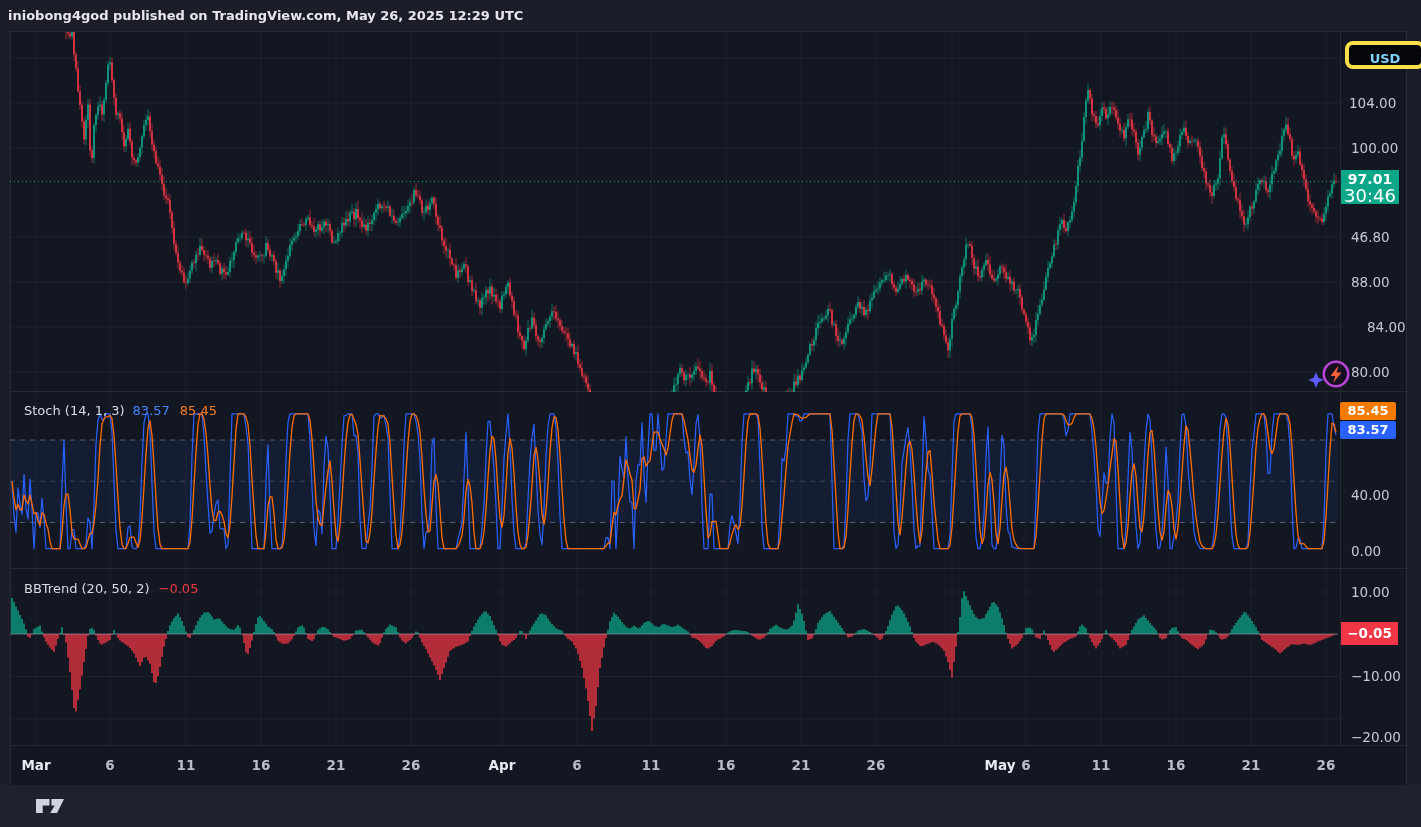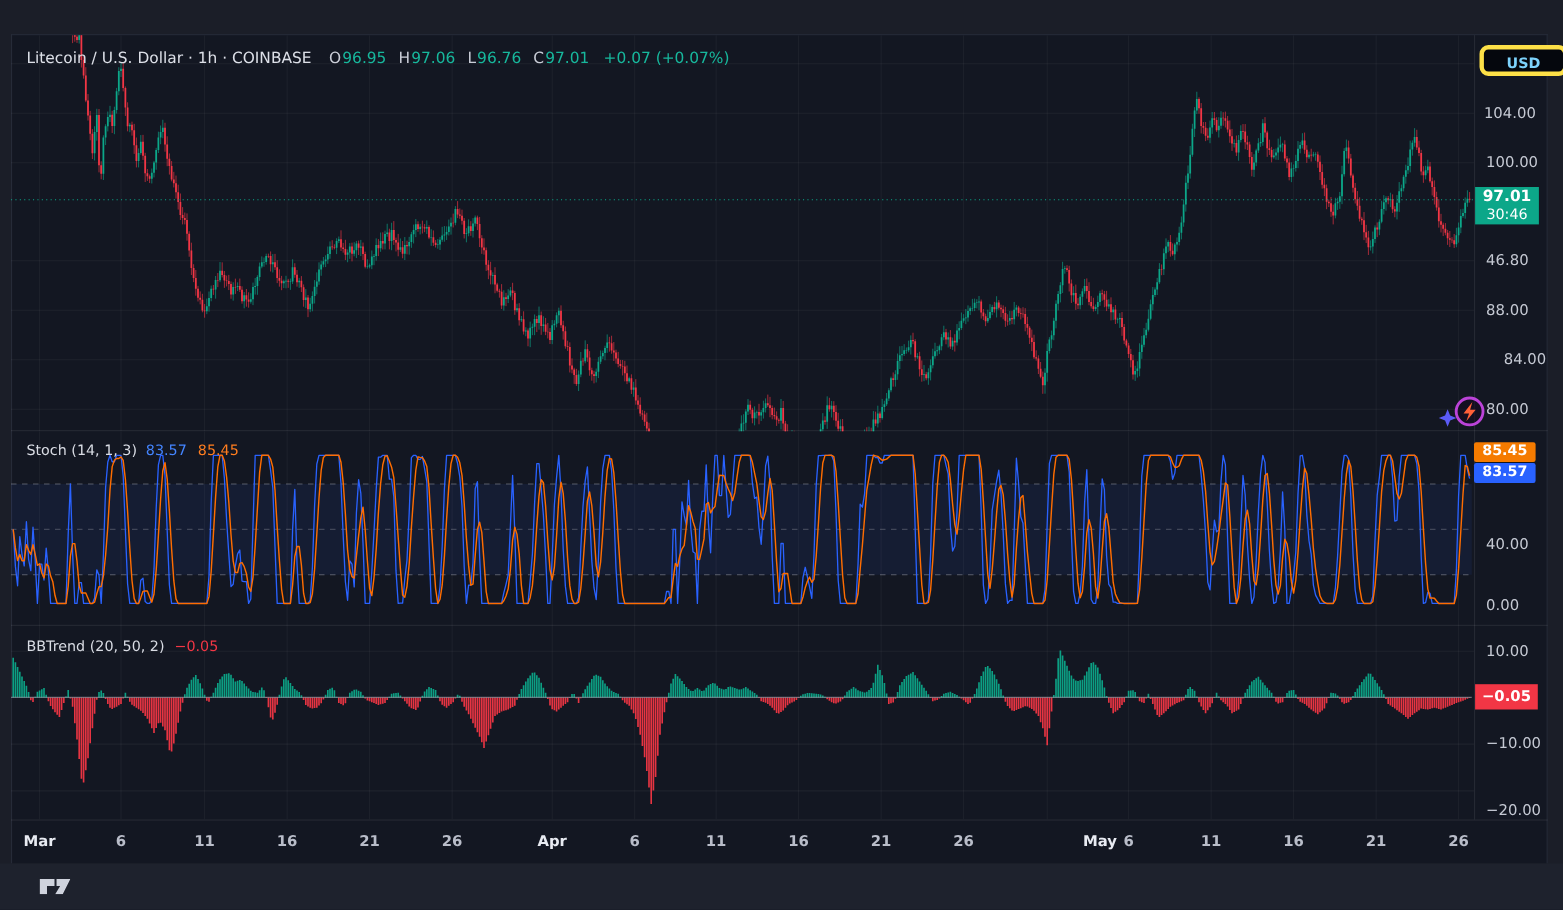--- a/index.html
+++ b/index.html
@@ -28,38 +28,41 @@
   .indheader .dv{color:#ff7d1f;margin-left:10px;}
   .indheader .bv{color:#f23645;margin-left:9px;}
   
   .ylab{position:absolute;left:1351px;transform:translateY(-50%);font-size:13.5px;color:#c5c9d3;z-index:20;}
   .tlab{position:absolute;top:757px;transform:translateX(-50%);font-size:13.5px;font-weight:600;color:#b9bdc9;z-index:20;}
   .tlab.bold{color:#e8ebf2;font-weight:700;}
   
   .badge{position:absolute;color:#fff;text-align:center;z-index:25;}
   #pricebadge{left:1341px;top:170px;width:58px;height:34px;background:#0ca789;}
   #pricebadge .l1{font-size:14px;font-weight:700;line-height:18px;}
-  #pricebadge .l2{font-size:13px;line-height:15px;}
+  #pricebadge .l2{font-size:18px;line-height:15px;}
   #kbadge{left:1340px;top:421px;width:56px;height:18px;background:#2962ff;font-size:13px;font-weight:700;line-height:18px;border-radius:2px;}
   #dbadge{left:1340px;top:402px;width:56px;height:18px;background:#f57b00;font-size:13px;font-weight:700;line-height:18px;border-radius:2px;}
   #bbbadge{left:1341px;top:622px;width:57px;height:23px;background:#f23645;font-size:13.5px;font-weight:700;line-height:23px;}
   
   #usdbtn{left:1345px;top:41px;width:80px;height:28px;background:#05070d;border:4px solid #fde047;
     border-radius:8px;color:#7dd3fc;font-size:13px;font-weight:700;text-align:center;line-height:28px;box-sizing:border-box;z-index:25;}
   
   #logostrip{left:0;top:785px;width:1421px;height:42px;background:#1e222d;}
   #logotext{left:70px;top:785px;height:42px;line-height:42px;font-size:17px;font-weight:600;color:#ced2dc;}
   #logomark{left:36px;top:799px;}
   #flashicon{left:1305px;top:358px;z-index:26;}
 </style>
 </head>
 <body>
 
 <div id="stage">
 
+  <div class="abs" id="banner">
+    <span>iniobong4god published on TradingView.com, May 26, 2025 12:29 UTC</span>
+  </div>
 
   <div class="abs" id="widget"></div>
 
   <svg class="pane" id="pane1" width="1330" height="360" viewBox="10 32 1330 360">
       <path d="M36 32V392M110 32V392M186 32V392M261 32V392M336 32V392M411 32V392M502 32V392M577 32V392M651 32V392M726 32V392M801 32V392M876 32V392M952 32V392M1026 32V392M1101 32V392M1176 32V392M1251 32V392M1326 32V392" stroke="rgba(255,255,255,0.045)" stroke-width="1" fill="none"></path>
       <path d="M10 58H1340M10 103H1340M10 148H1340M10 237H1340M10 282H1340M10 327H1340M10 372H1340" stroke="rgba(255,255,255,0.05)" stroke-width="1" fill="none"></path>
       <path d="M12 -4.7V4.8M16 -2.8V8.8M18 -6.5V7.6M22 1.0V12.4M24 -4.6V9.5M28 -0.1V18.5M30 1.1V12.7M36 3.0V22.5M40 7.7V19.8M42 7.2V17.0M46 13.1V25.9M50 17.1V23.4M62 18.4V30.6M72 27.8V39.6M86 114.8V145.9M88 98.9V127.9M94 123.0V163.6M96 113.0V131.9M98 101.4V119.5M100 96.2V110.9M104 97.0V122.0M106 79.9V103.2M108 61.1V86.6M110 57.0V70.0M118 111.7V120.2M126 134.9V152.2M128 122.8V140.7M138 153.2V166.8M140 146.3V161.3M142 134.4V154.3M144 119.7V139.1M146 114.1V131.1M148 108.9V125.7M188 271.4V285.6M190 265.0V283.3M192 259.6V273.9M196 250.9V271.5M200 238.2V256.5M212 256.6V273.3M216 256.7V264.6M222 265.5V280.3M228 266.6V276.0M230 256.9V277.4M232 252.7V267.8M234 250.2V268.0M236 238.7V255.3M238 233.1V243.9M240 234.1V242.5M242 230.6V240.6M248 231.0V247.7M258 254.2V261.9M260 250.7V262.1M264 253.2V263.5M266 235.7V258.2M272 252.6V261.7M278 262.8V280.1M282 270.7V283.8M284 264.9V283.0M286 254.6V275.9M288 247.6V267.6M290 238.5V258.9M292 237.1V250.7M294 233.6V243.0M296 232.1V242.8M298 224.1V239.8M300 219.5V235.2M306 216.6V231.0M308 215.0V221.0M316 226.8V238.4M318 221.0V235.3M322 220.2V233.0M324 219.0V234.6M328 218.1V232.8M334 235.7V244.2M336 239.6V243.9M338 227.7V244.7M340 230.9V241.1M342 216.7V237.0M346 211.4V228.9M350 209.7V226.7M352 203.4V215.2M356 202.5V227.5M364 216.8V229.1M368 215.5V236.4M372 215.3V231.5M374 210.8V225.3M376 204.2V221.3M378 199.1V215.6M382 203.5V213.1M388 200.4V212.7M392 208.4V223.5M398 217.3V226.1M400 215.5V227.3M402 206.2V219.9M404 205.5V219.7M406 205.8V218.2M408 199.6V214.1M410 197.7V213.3M414 187.4V204.8M424 207.4V220.3M426 199.4V214.8M430 198.3V215.9M432 195.9V205.9M448 247.6V258.5M458 263.9V282.4M462 262.9V275.5M464 260.9V270.2M470 276.1V283.9M474 287.3V292.7M478 297.5V305.7M482 292.4V315.6M484 294.2V304.7M486 285.9V304.7M490 278.7V299.7M494 287.5V301.6M502 290.9V312.9M504 291.1V300.0M506 284.0V297.6M508 279.7V293.8M526 336.8V355.5M528 320.0V342.9M532 309.4V330.3M542 335.0V347.7M544 324.7V343.7M546 318.6V331.0M548 318.7V326.4M550 314.3V327.5M552 304.0V320.7M572 342.4V347.9M576 347.1V360.7M596 406.7V422.7M602 412.0V421.4M606 408.6V421.9M612 412.8V421.1M618 410.4V426.3M620 409.4V420.5M624 415.6V425.7M626 407.3V425.0M630 410.8V423.6M634 415.1V423.0M636 413.6V425.0M640 411.4V425.3M646 415.7V427.5M648 405.5V424.9M656 406.2V418.1M658 401.8V417.2M662 405.5V420.7M664 408.4V418.9M666 398.2V417.7M668 398.4V412.7M670 395.4V404.7M672 389.5V406.6M674 377.6V399.3M676 376.6V393.1M678 372.0V391.1M680 362.8V377.3M686 369.4V386.7M688 373.2V380.5M692 372.7V382.7M694 364.3V380.5M696 362.2V375.0M710 362.7V390.4M720 391.0V406.4M726 399.8V412.7M730 403.3V417.0M734 402.8V410.4M738 403.8V420.3M740 403.5V417.1M742 398.4V410.5M746 385.1V408.3M748 375.6V396.7M752 360.3V389.9M756 364.5V379.5M764 381.2V394.0M770 398.1V405.3M780 404.0V418.6M782 396.7V413.3M786 390.4V407.7M790 387.9V398.2M794 373.7V398.8M798 368.8V388.6M802 362.6V381.5M804 364.3V374.4M806 357.3V369.1M808 352.9V364.6M810 342.4V356.6M814 336.6V351.5M816 321.4V345.3M818 314.8V335.5M820 314.5V328.3M822 312.9V323.6M824 315.9V321.5M826 309.7V320.2M828 304.9V322.3M834 321.1V326.2M840 331.9V346.5M844 334.8V349.8M846 326.8V345.8M848 317.0V334.9M850 311.6V326.1M852 314.5V323.4M854 313.3V321.9M856 303.6V318.5M858 296.1V309.3M862 302.2V315.9M866 306.9V318.1M870 294.6V314.1M872 292.1V308.5M874 284.1V299.9M876 285.6V293.4M878 280.9V294.7M880 277.6V292.4M882 278.6V286.3M884 271.7V283.0M886 271.5V282.8M888 272.0V280.4M890 269.1V282.0M898 281.5V293.7M900 276.5V290.6M902 277.1V286.5M906 269.3V288.6M918 282.7V295.3M922 274.5V295.0M924 277.2V287.6M950 334.8V357.9M952 312.3V347.0M954 306.5V321.4M956 300.5V316.6M958 288.9V309.3M960 273.0V298.5M962 264.6V282.2M964 256.5V274.9M966 238.0V266.4M968 241.7V248.8M976 260.2V274.4M982 267.3V281.2M984 262.2V277.2M986 253.6V267.0M996 276.8V282.8M998 268.8V285.7M1000 264.3V278.0M1008 272.1V280.8M1012 279.0V291.0M1016 288.8V294.0M1018 284.7V298.1M1032 332.5V346.3M1034 328.4V343.2M1036 312.1V342.1M1038 305.3V326.2M1040 298.2V315.7M1042 293.4V307.5M1044 281.3V301.4M1046 272.4V291.2M1048 260.9V282.2M1050 261.2V270.1M1052 252.6V268.2M1054 239.2V258.1M1058 225.9V250.0M1060 216.7V235.4M1062 218.4V229.3M1068 220.7V236.5M1070 215.9V228.7M1072 206.1V223.1M1074 196.8V217.6M1076 181.3V206.1M1078 159.6V192.4M1080 150.4V171.9M1082 132.7V162.4M1084 112.5V142.5M1086 97.4V124.6M1088 83.4V103.6M1100 109.6V130.2M1102 101.8V121.7M1108 106.6V125.0M1110 101.1V117.1M1122 126.7V134.1M1126 122.8V146.1M1128 113.9V129.5M1140 140.2V160.9M1142 135.2V151.1M1144 125.6V139.0M1146 120.9V133.5M1148 108.3V132.5M1158 135.5V144.3M1160 135.0V145.2M1162 126.0V145.4M1164 124.1V137.7M1166 129.8V138.4M1174 147.6V165.6M1176 149.5V160.6M1178 140.7V156.0M1180 128.2V152.9M1182 129.0V139.4M1184 121.1V135.0M1190 137.8V144.5M1194 138.0V142.9M1196 138.4V146.2M1214 179.8V198.5M1216 179.8V190.8M1218 174.5V189.9M1220 150.7V185.6M1222 134.7V160.5M1224 126.9V144.1M1246 218.5V227.8M1248 210.5V230.4M1250 204.9V220.8M1254 199.4V213.8M1256 182.5V203.0M1258 177.4V195.0M1260 178.4V191.5M1264 175.2V188.3M1270 177.3V199.5M1272 165.5V192.6M1274 167.8V179.1M1276 159.0V174.0M1278 149.7V167.0M1280 143.1V158.2M1282 127.8V156.7M1284 127.6V141.5M1286 116.5V133.3M1296 150.7V163.0M1298 145.2V157.5M1324 207.1V224.8M1326 202.3V220.6M1328 190.2V212.0M1330 189.8V198.0M1332 179.5V198.8M1334 173.0V188.0" stroke="#0ca789" stroke-width="0.6" fill="none"></path>
       <path d="M14 -8.6V9.5M20 -5.0V16.9M26 -2.8V14.5M32 -0.3V14.6M34 3.6V18.2M38 3.9V19.9M44 7.3V25.3M48 15.7V27.2M52 14.9V28.6M54 19.8V30.1M56 19.4V28.8M58 22.6V28.0M60 23.2V30.4M64 17.5V28.2M66 14.9V39.2M68 24.0V37.9M70 28.2V39.0M74 23.4V61.4M76 51.6V71.5M78 61.1V92.9M80 85.5V109.6M82 100.8V127.5M84 117.4V144.6M90 99.1V156.7M92 146.6V163.0M102 100.7V120.9M112 57.4V83.1M114 78.6V105.4M116 93.0V119.4M120 110.6V123.3M122 112.6V139.9M124 125.0V152.2M130 122.6V145.4M132 138.9V165.5M134 153.7V164.5M136 158.7V166.4M150 111.6V137.9M152 123.9V151.1M154 139.5V158.7M156 146.4V164.9M158 156.2V170.4M160 159.6V180.5M162 167.9V190.5M164 175.9V200.0M166 188.3V204.0M168 193.2V204.0M170 194.0V218.8M172 210.2V233.4M174 220.6V250.0M176 240.2V256.5M178 245.4V268.8M180 259.9V274.1M182 264.9V276.7M184 267.1V283.9M186 276.4V288.8M194 259.1V268.1M198 248.2V261.0M202 238.5V252.2M204 246.4V261.7M206 250.5V260.4M208 249.9V263.7M210 255.9V271.6M214 253.3V267.2M218 253.2V265.5M220 260.3V276.1M224 262.7V278.8M226 265.7V279.7M244 230.6V234.6M246 228.6V246.8M250 230.8V245.4M252 236.6V257.4M254 244.8V260.6M256 250.8V263.8M262 253.5V261.7M268 239.3V252.5M270 245.5V260.6M274 251.0V265.5M276 258.6V278.8M280 268.2V288.3M302 218.4V227.1M304 222.1V226.7M310 209.4V228.2M312 220.8V229.7M314 218.0V236.4M320 220.6V237.6M326 218.7V231.8M330 220.5V236.4M332 228.8V244.0M344 217.4V232.8M348 211.2V226.8M354 207.9V226.7M358 201.0V222.6M360 216.0V228.6M362 212.6V233.0M366 219.1V234.8M370 218.8V231.2M380 201.2V210.7M384 200.6V212.3M386 203.7V211.1M390 204.8V217.4M394 209.5V223.7M396 218.1V225.0M412 194.2V206.8M416 182.8V198.3M418 189.5V198.9M420 190.6V204.2M422 198.2V216.8M428 201.1V214.4M434 196.0V209.2M436 197.2V224.6M438 213.8V230.8M440 216.7V231.5M442 225.0V246.3M444 236.6V253.8M446 238.0V258.5M450 242.9V266.6M452 257.1V265.9M454 262.5V270.6M456 258.3V280.9M460 266.2V278.3M466 257.1V272.9M468 264.4V286.2M472 275.6V296.0M476 283.0V304.1M480 298.6V314.8M488 287.2V301.9M492 283.2V304.4M496 289.0V304.7M498 293.6V307.7M500 298.3V312.7M510 277.6V298.1M512 291.6V308.7M514 296.8V317.0M516 309.7V319.0M518 311.2V338.6M520 325.8V339.4M522 334.3V349.0M524 335.3V350.8M530 325.3V332.5M534 312.7V328.9M536 319.2V341.6M538 334.3V346.1M540 337.1V348.5M554 306.2V319.7M556 305.2V321.6M558 310.9V328.2M560 317.9V330.6M562 319.9V333.9M564 327.2V335.2M566 327.3V341.3M568 328.0V346.7M570 332.3V349.2M574 340.3V358.2M578 344.7V367.9M580 359.1V371.9M582 361.2V378.5M584 372.8V381.7M586 373.5V387.2M588 375.2V397.4M590 384.3V411.2M592 401.9V418.3M594 409.2V420.5M598 405.8V423.1M600 413.1V424.6M604 412.5V421.9M608 410.5V426.9M610 415.7V424.4M614 413.4V427.7M616 415.4V427.3M622 412.5V427.9M628 409.0V423.8M632 411.0V424.8M638 408.6V424.3M642 409.0V422.7M644 408.4V424.3M650 408.7V416.3M652 409.6V413.4M654 406.0V418.4M660 406.5V419.1M682 364.2V376.5M684 370.7V384.8M690 367.1V385.7M698 358.7V370.0M700 360.8V379.3M702 368.6V381.2M704 370.5V381.3M706 374.0V387.2M708 380.3V385.1M712 364.5V391.5M714 382.6V400.1M716 385.7V404.2M718 394.0V401.8M722 391.6V405.4M724 398.6V415.6M728 400.8V413.3M732 398.9V414.2M736 401.3V416.6M744 398.1V407.0M750 378.5V386.1M754 361.6V374.3M758 364.7V382.1M760 368.4V387.8M762 375.3V394.1M766 380.9V407.4M768 394.9V407.5M772 393.0V407.5M774 396.0V409.3M776 400.8V417.9M778 404.8V416.8M784 397.3V413.6M788 388.4V403.5M792 388.8V397.8M796 374.2V387.4M800 374.1V384.2M812 338.6V351.5M830 302.5V312.9M832 308.3V328.2M836 319.8V342.3M838 327.7V347.0M842 338.0V345.7M860 299.0V313.0M864 300.1V317.2M868 303.8V319.6M892 272.3V289.6M894 280.9V291.0M896 285.2V296.5M904 274.4V284.2M908 272.8V281.5M910 277.0V288.4M912 277.6V290.3M914 278.9V297.2M916 285.7V296.0M920 282.8V294.7M926 278.0V287.8M928 280.2V290.4M930 279.3V288.8M932 280.1V301.2M934 288.0V304.3M936 296.5V312.7M938 299.6V319.2M940 304.3V326.4M942 318.5V327.9M944 323.0V340.0M946 329.1V343.9M948 337.8V358.0M970 241.1V247.2M972 241.6V265.0M974 254.1V275.4M978 258.7V281.7M980 271.0V280.9M988 253.1V271.5M990 256.6V277.5M992 269.2V280.5M994 270.7V283.2M1002 263.3V273.4M1004 264.5V279.3M1006 264.4V282.8M1010 270.3V291.3M1014 277.3V294.6M1020 283.7V305.3M1022 294.5V312.8M1024 308.0V316.0M1026 311.7V325.4M1028 317.2V334.0M1030 322.6V345.0M1056 240.4V250.2M1064 213.7V233.3M1066 221.3V232.5M1090 88.5V103.4M1092 93.7V121.3M1094 110.9V121.9M1096 110.9V128.3M1098 116.6V127.5M1104 101.8V113.7M1106 106.6V119.9M1112 102.0V114.3M1114 101.5V115.9M1116 105.4V120.5M1118 109.5V129.8M1120 117.2V137.2M1124 123.2V141.8M1130 112.8V126.3M1132 112.8V135.7M1134 123.4V136.4M1136 128.8V148.8M1138 138.2V160.3M1150 106.5V125.1M1152 118.8V142.6M1154 127.0V140.9M1156 133.5V147.6M1168 127.5V146.5M1170 141.8V152.9M1172 143.9V164.0M1186 120.5V139.8M1188 132.0V148.1M1192 135.2V146.9M1198 137.8V152.5M1200 141.3V163.7M1202 149.3V171.5M1204 161.9V178.3M1206 167.7V190.2M1208 181.4V188.2M1210 179.1V197.1M1212 186.0V204.0M1226 127.8V148.7M1228 139.9V161.6M1230 157.8V175.0M1232 166.3V185.0M1234 173.7V191.3M1236 179.4V201.4M1238 197.1V204.4M1240 192.8V218.3M1242 204.4V220.9M1244 209.9V231.8M1252 202.2V215.6M1262 178.2V185.7M1266 176.7V193.6M1268 187.5V197.5M1288 118.0V136.4M1290 127.9V142.0M1292 136.2V159.4M1294 151.1V166.2M1300 147.2V166.1M1302 161.4V177.7M1304 164.0V185.9M1306 174.3V191.5M1308 181.0V206.9M1310 194.4V211.3M1312 202.4V214.6M1314 202.8V213.9M1316 209.0V222.6M1318 210.0V224.6M1320 215.6V221.0M1322 212.7V225.4M1336 174.6V184.2" stroke="#f23645" stroke-width="0.6" fill="none"></path>
       <path d="M12 -1.9V0.8M16 2.8V4.9M18 0.7V2.8M22 3.8V9.6M24 3.0V3.8M28 5.9V10.3M30 4.8V5.9M36 8.8V15.1M40 11.6V15.5M42 10.7V11.6M46 19.3V19.8M50 18.9V20.0M62 20.3V27.1M72 31.0V36.4M86 120.1V139.4M88 104.5V120.1M94 124.9V157.9M96 114.7V124.9M98 106.3V114.7M100 104.4V106.3M104 100.1V114.5M106 83.0V100.1M108 64.5V83.0M110 62.6V64.5M118 113.5V114.7M126 139.0V146.3M128 128.8V139.0M138 157.1V162.4M140 147.7V157.1M142 136.3V147.7M144 125.1V136.3M146 120.1V125.1M148 116.2V120.1M188 278.5V283.0M190 270.8V278.5M192 262.4V270.8M196 254.6V263.2M200 246.1V254.8M212 260.8V267.8M216 260.0V261.0M222 268.4V273.8M228 272.0V274.4M230 260.8V272.0M232 259.9V260.8M234 251.8V259.9M236 242.3V251.8M238 238.3V242.3M240 238.1V238.6M242 232.7V238.1M248 238.5V240.2M258 255.7V257.4M260 255.3V255.8M264 255.8V256.3M266 242.9V255.8M272 255.2V256.6M278 270.5V272.8M282 276.2V281.1M284 269.2V276.2M286 260.7V269.2M288 255.8V260.7M290 245.1V255.8M292 240.5V245.1M294 237.5V240.5M296 235.9V237.5M298 230.9V235.9M300 224.0V230.9M306 219.1V225.2M308 217.4V219.1M316 229.5V231.7M318 224.2V229.5M322 227.6V230.6M324 221.4V227.6M328 224.1V225.3M334 242.2V242.7M336 241.1V242.2M338 233.1V241.1M340 232.8V233.3M342 222.7V232.8M346 219.0V225.6M350 212.8V221.4M352 211.4V212.8M356 209.1V219.2M364 224.8V227.1M368 222.7V230.7M372 219.9V223.9M374 213.0V219.9M376 209.1V213.0M378 203.8V209.1M382 206.2V208.2M388 206.3V207.8M392 215.7V216.2M398 222.2V222.8M400 218.0V222.2M402 214.0V218.0M404 213.2V214.0M406 210.9V213.2M408 206.0V210.9M410 202.4V206.0M414 190.0V202.4M424 212.1V212.7M426 205.7V212.1M430 203.2V209.9M432 197.8V203.2M448 250.1V250.6M458 270.3V277.7M462 268.7V271.9M464 264.2V268.7M470 280.2V282.0M474 290.3V291.1M478 300.4V301.3M482 298.0V307.8M484 297.1V298.0M486 289.9V297.1M490 286.6V293.6M494 295.0V296.4M502 295.6V309.0M504 294.3V295.6M506 286.7V294.3M508 282.5V286.7M526 340.4V349.2M528 327.9V340.4M532 317.5V328.5M542 337.9V341.9M544 328.9V337.9M546 323.8V328.9M548 320.9V323.8M550 316.4V320.9M552 311.3V316.4M572 343.9V346.5M576 352.3V354.3M596 413.5V415.3M602 416.2V417.1M606 415.9V417.6M612 416.0V419.1M618 418.7V422.2M620 417.6V418.7M624 418.4V419.6M626 415.2V418.4M630 417.8V421.3M634 420.8V421.5M636 415.3V420.8M640 415.1V419.6M646 418.5V419.6M648 411.6V418.5M656 410.6V415.9M658 408.1V410.6M662 411.5V412.7M664 411.3V411.8M666 404.5V411.3M668 402.2V404.5M670 398.6V402.2M672 392.4V398.6M674 385.0V392.4M676 384.3V385.0M678 374.0V384.3M680 368.0V374.0M686 374.9V380.2M688 374.6V375.1M692 374.8V377.7M694 370.8V374.8M696 366.6V370.8M710 370.9V382.6M720 397.8V398.3M726 406.6V408.5M730 405.4V411.0M734 407.2V408.1M738 411.9V413.3M740 408.8V411.9M742 400.8V408.8M746 390.3V402.4M748 382.2V390.3M752 368.4V383.3M756 368.9V372.0M764 387.5V389.8M770 400.0V403.9M780 405.4V411.7M782 403.0V405.4M786 394.6V406.0M790 392.8V396.3M794 381.4V393.7M798 375.8V385.0M802 369.9V379.9M804 367.4V369.9M806 362.3V367.4M808 354.7V362.3M810 343.9V354.7M814 340.2V345.4M816 328.2V340.2M818 322.9V328.2M820 321.8V322.9M822 318.5V321.8M824 318.4V318.9M826 315.6V318.4M828 309.0V315.6M834 323.9V324.8M840 340.2V341.0M844 338.3V343.8M846 332.0V338.3M848 323.8V332.0M850 319.4V323.8M852 318.5V319.4M854 314.8V318.5M856 306.6V314.8M858 302.0V306.6M862 306.7V308.7M866 309.7V315.1M870 300.4V311.3M872 298.1V300.4M874 291.6V298.1M876 289.4V291.6M878 288.6V289.4M880 282.8V288.6M882 280.3V282.8M884 280.0V280.5M886 275.3V280.0M888 274.9V275.4M890 274.2V274.9M898 289.0V292.0M900 283.7V289.0M902 279.0V283.7M906 274.9V281.2M918 289.1V291.7M922 281.5V290.3M924 279.6V281.5M950 338.8V350.2M952 319.0V338.8M954 308.7V319.0M956 304.7V308.7M958 291.5V304.7M960 276.2V291.5M962 267.2V276.2M964 259.4V267.2M966 244.6V259.4M968 243.9V244.6M976 266.4V268.4M982 269.7V277.4M984 264.8V269.7M986 259.9V264.8M996 279.1V280.8M998 274.5V279.1M1000 266.5V274.5M1008 276.7V278.6M1012 281.4V283.8M1016 290.2V290.7M1018 289.0V290.2M1032 337.3V340.5M1034 335.0V337.3M1036 319.9V335.0M1038 313.5V319.9M1040 304.8V313.5M1042 299.7V304.8M1044 289.7V299.7M1046 276.7V289.7M1048 268.1V276.7M1050 263.2V268.1M1052 256.6V263.2M1054 244.5V256.6M1058 230.2V244.8M1060 224.1V230.2M1062 219.9V224.1M1068 222.3V231.1M1070 220.1V222.3M1072 211.6V220.1M1074 202.3V211.6M1076 185.9V202.3M1078 166.1V185.9M1080 157.8V166.1M1082 140.7V157.8M1084 117.1V140.7M1086 100.4V117.1M1088 89.9V100.4M1100 116.0V125.2M1102 107.6V116.0M1108 114.4V118.5M1110 107.1V114.4M1122 129.9V130.4M1126 127.3V138.6M1128 119.2V127.3M1140 147.7V154.4M1142 136.9V147.7M1144 130.2V136.9M1146 129.0V130.2M1148 112.1V129.0M1158 141.3V142.9M1160 138.7V141.3M1162 134.1V138.7M1164 131.6V134.1M1166 131.4V131.9M1174 153.2V160.9M1176 152.7V153.2M1178 146.3V152.7M1180 135.2V146.3M1182 131.9V135.2M1184 127.7V131.9M1190 140.7V142.9M1194 140.4V141.3M1196 140.4V140.9M1214 184.7V195.8M1216 183.3V184.7M1218 178.3V183.3M1220 158.3V178.3M1222 137.2V158.3M1224 134.2V137.2M1246 224.2V224.7M1248 217.3V224.2M1250 206.8V217.3M1254 201.5V208.6M1256 189.9V201.5M1258 183.9V189.9M1260 180.3V183.9M1264 181.2V182.0M1270 184.4V192.3M1272 173.8V184.4M1274 171.1V173.8M1276 160.6V171.1M1278 154.8V160.6M1280 151.0V154.8M1282 135.8V151.0M1284 129.8V135.8M1286 124.6V129.8M1296 154.7V159.3M1298 151.4V154.7M1324 213.8V222.0M1326 206.8V213.8M1328 196.4V206.8M1330 193.7V196.4M1332 184.3V193.7M1334 180.7V184.3" stroke="#0ca789" stroke-width="1.6" fill="none"></path>
       <path d="M14 -1.9V4.9M20 0.7V9.6M26 3.0V10.3M32 4.8V9.6M34 9.6V15.1M38 8.8V15.5M44 10.7V19.8M48 19.3V20.0M52 18.9V21.2M54 21.2V23.9M56 23.9V24.5M58 24.5V25.8M60 25.8V27.1M64 20.3V21.9M66 21.9V31.1M68 31.1V33.4M70 33.4V36.4M74 31.0V54.5M76 54.5V68.6M78 68.6V91.3M80 91.3V105.0M82 105.0V121.5M84 121.5V139.4M90 104.5V150.3M92 150.3V157.9M102 104.4V114.5M112 62.6V80.0M114 80.0V97.8M116 97.8V114.7M120 113.5V118.3M122 118.3V132.0M124 132.0V146.3M130 128.8V141.6M132 141.6V157.5M134 157.5V160.3M136 160.3V162.4M150 116.2V131.3M152 131.3V144.4M154 144.4V150.9M156 150.9V163.2M158 163.2V166.6M160 166.6V174.8M162 174.8V183.7M164 183.7V195.5M166 195.5V198.2M168 198.2V200.0M170 200.0V212.5M172 212.5V227.7M174 227.7V243.7M176 243.7V252.7M178 252.7V262.6M180 262.6V270.7M182 270.7V272.4M184 272.4V282.3M186 282.3V283.0M194 262.4V263.2M198 254.6V255.1M202 246.1V250.0M204 250.0V254.9M206 254.9V255.4M208 255.4V258.2M210 258.2V267.8M214 260.8V261.3M218 260.0V263.3M220 263.3V273.8M224 268.4V272.2M226 272.2V274.4M244 232.7V233.2M246 232.7V240.2M250 238.5V242.9M252 242.9V252.8M254 252.8V255.2M256 255.2V257.4M262 255.3V256.1M268 242.9V249.7M270 249.7V256.6M274 255.2V261.1M276 261.1V272.8M280 270.5V281.1M302 224.0V224.7M304 224.7V225.2M310 217.4V225.0M312 225.0V226.3M314 226.3V231.7M320 224.2V230.6M326 221.4V225.3M330 224.1V231.0M332 231.0V242.5M344 222.7V225.6M348 219.0V221.4M354 211.4V219.2M358 209.1V218.1M360 218.1V220.5M362 220.5V227.1M366 224.8V230.7M370 222.7V223.9M380 203.8V208.2M384 206.2V206.7M386 206.5V207.8M390 206.3V215.9M394 215.7V220.7M396 220.7V222.8M412 202.4V202.9M416 190.0V195.0M418 195.0V196.1M420 196.1V200.6M422 200.6V212.7M428 205.7V209.9M434 197.8V203.7M436 203.7V216.7M438 216.7V225.1M440 225.1V227.5M442 227.5V240.6M444 240.6V245.7M446 245.7V250.4M450 250.1V258.6M452 258.6V264.3M454 264.3V265.2M456 265.2V277.7M460 270.3V271.9M466 264.2V266.3M468 266.3V282.0M472 280.2V291.1M476 290.3V301.3M480 300.4V307.8M488 289.9V293.6M492 286.6V296.4M496 295.0V301.6M498 301.6V302.1M500 301.8V309.0M510 282.5V295.6M512 295.6V301.1M514 301.1V314.8M516 314.8V315.5M518 315.5V332.3M520 332.3V335.9M522 335.9V340.8M524 340.8V349.2M530 327.9V328.5M534 317.5V325.1M536 325.1V336.6M538 336.6V340.2M540 340.2V341.9M554 311.3V312.1M556 312.1V318.7M558 318.7V320.4M560 320.4V325.9M562 325.9V330.9M564 330.9V332.7M566 332.7V333.2M568 333.2V339.3M570 339.3V346.5M574 343.9V354.3M578 352.3V364.2M580 364.2V367.9M582 367.9V375.8M584 375.8V376.8M586 376.8V383.3M588 383.3V389.6M590 389.6V403.4M592 403.4V410.8M594 410.8V415.3M598 413.5V416.9M600 416.9V417.4M604 416.2V417.6M608 415.9V418.9M610 418.9V419.4M614 416.0V420.3M616 420.3V422.2M622 417.6V419.6M628 415.2V421.3M632 417.8V421.5M638 415.3V419.6M642 415.1V416.5M644 416.5V419.6M650 411.6V412.1M652 411.9V412.4M654 412.0V415.9M660 408.1V412.7M682 368.0V372.4M684 372.4V380.2M690 374.6V377.7M698 366.6V368.4M700 368.4V371.0M702 371.0V377.3M704 377.3V378.4M706 378.4V381.7M708 381.7V382.6M712 370.9V385.0M714 385.0V392.8M716 392.8V396.6M718 396.6V398.3M722 397.8V401.6M724 401.6V408.5M728 406.6V411.0M732 405.4V408.1M736 407.2V413.3M744 400.8V402.4M750 382.2V383.3M754 368.4V372.0M758 368.9V374.6M760 374.6V382.4M762 382.4V389.8M766 387.5V399.6M768 399.6V403.9M772 400.0V403.3M774 403.3V406.9M776 406.9V409.8M778 409.8V411.7M784 403.0V406.0M788 394.6V396.3M792 392.8V393.7M796 381.4V385.0M800 375.8V379.9M812 343.9V345.4M830 309.0V310.3M832 310.3V324.8M836 323.9V335.7M838 335.7V341.0M842 340.2V343.8M860 302.0V308.7M864 306.7V315.1M868 309.7V311.3M892 274.2V284.1M894 284.1V287.6M896 287.6V292.0M904 279.0V281.2M908 274.9V279.7M910 279.7V281.1M912 281.1V284.5M914 284.5V291.7M916 291.7V292.2M920 289.1V290.3M926 279.6V284.6M928 284.6V285.2M930 285.2V285.7M932 285.4V294.5M934 294.5V297.9M936 297.9V307.1M938 307.1V310.9M940 310.9V324.7M942 324.7V326.0M944 326.0V335.2M946 335.2V342.5M948 342.5V350.2M970 243.9V245.4M972 245.4V257.7M974 257.7V268.4M978 266.4V276.1M980 276.1V277.4M988 259.9V264.6M990 264.6V274.6M992 274.6V278.4M994 278.4V280.8M1002 266.5V267.4M1004 267.4V272.6M1006 272.6V278.6M1010 276.7V283.8M1014 281.4V290.4M1020 289.0V297.3M1022 297.3V309.5M1024 309.5V314.0M1026 314.0V321.8M1028 321.8V327.4M1030 327.4V340.5M1056 244.5V245.0M1064 219.9V227.9M1066 227.9V231.1M1090 89.9V98.3M1092 98.3V114.6M1094 114.6V116.1M1096 116.1V123.5M1098 123.5V125.2M1104 107.6V109.1M1106 109.1V118.5M1112 107.1V107.6M1114 107.6V109.7M1116 109.7V117.7M1118 117.7V123.8M1120 123.8V130.4M1124 129.9V138.6M1130 119.2V119.7M1132 119.5V129.4M1134 129.4V131.4M1136 131.4V142.8M1138 142.8V154.4M1150 112.1V120.4M1152 120.4V134.8M1154 134.8V136.4M1156 136.4V142.9M1168 131.4V144.0M1170 144.0V147.7M1172 147.7V160.9M1186 127.7V136.1M1188 136.1V142.9M1192 140.7V141.3M1198 140.4V147.1M1200 147.1V156.4M1202 156.4V168.0M1204 168.0V171.2M1206 171.2V183.4M1208 183.4V184.7M1210 184.7V192.6M1212 192.6V195.8M1226 134.2V144.2M1228 144.2V159.6M1230 159.6V170.7M1232 170.7V181.1M1234 181.1V187.0M1236 187.0V198.9M1238 198.9V200.2M1240 200.2V211.2M1242 211.2V215.9M1244 215.9V224.7M1252 206.8V208.6M1262 180.3V182.0M1266 181.2V190.2M1268 190.2V192.3M1288 124.6V134.2M1290 134.2V139.1M1292 139.1V155.9M1294 155.9V159.3M1300 151.4V164.7M1302 164.7V170.1M1304 170.1V179.2M1306 179.2V188.7M1308 188.7V201.1M1310 201.1V204.4M1312 204.4V207.9M1314 207.9V211.6M1316 211.6V216.7M1318 216.7V217.9M1320 217.9V218.5M1322 218.5V222.0M1336 180.7V181.6" stroke="#f23645" stroke-width="1.6" fill="none"></path>
@@ -79,23 +82,20 @@
       <path d="M12 634.0V597.9M14 634.0V602.1M16 634.0V606.4M18 634.0V610.6M20 634.0V614.9M22 634.0V619.1M24 634.0V623.4M26 634.0V629.2M32 634.0V633.4M34 634.0V628.9M36 634.0V627.8M38 634.0V626.6M40 634.0V625.5M42 634.0V631.5M60 634.0V633.1M62 634.0V627.2M90 634.0V629.1M92 634.0V627.8M94 634.0V630.0M114 634.0V629.8M116 634.0V633.4M168 634.0V631.1M170 634.0V625.3M172 634.0V621.6M174 634.0V617.9M176 634.0V615.7M178 634.0V613.6M180 634.0V617.3M182 634.0V621.1M184 634.0V625.8M186 634.0V631.5M192 634.0V633.4M194 634.0V629.8M196 634.0V625.3M198 634.0V620.9M200 634.0V617.5M202 634.0V615.1M204 634.0V612.8M206 634.0V612.4M208 634.0V612.1M210 634.0V613.4M212 634.0V616.5M214 634.0V619.5M216 634.0V618.9M218 634.0V618.2M220 634.0V619.0M222 634.0V621.4M224 634.0V623.8M226 634.0V625.8M228 634.0V627.9M230 634.0V629.1M232 634.0V629.4M234 634.0V629.8M236 634.0V627.4M238 634.0V625.0M240 634.0V627.4M254 634.0V631.7M256 634.0V624.0M258 634.0V617.6M260 634.0V615.7M262 634.0V618.3M264 634.0V620.9M266 634.0V623.6M268 634.0V626.4M270 634.0V627.7M272 634.0V629.1M274 634.0V632.0M296 634.0V631.6M298 634.0V627.2M300 634.0V626.2M302 634.0V625.2M304 634.0V627.5M306 634.0V633.3M318 634.0V629.8M320 634.0V628.4M322 634.0V627.0M324 634.0V626.9M326 634.0V627.9M328 634.0V628.9M330 634.0V632.0M354 634.0V633.4M356 634.0V630.6M358 634.0V630.3M360 634.0V630.0M362 634.0V629.8M364 634.0V632.3M384 634.0V632.4M386 634.0V628.7M388 634.0V626.7M390 634.0V624.6M392 634.0V625.5M394 634.0V626.4M396 634.0V627.2M398 634.0V632.3M416 634.0V631.5M418 634.0V632.5M472 634.0V630.8M474 634.0V626.4M476 634.0V623.0M478 634.0V619.5M480 634.0V616.6M482 634.0V614.0M484 634.0V611.5M486 634.0V611.4M488 634.0V613.8M490 634.0V616.1M492 634.0V620.7M494 634.0V625.2M496 634.0V629.8M520 634.0V630.8M522 634.0V630.9M530 634.0V630.3M532 634.0V626.5M534 634.0V623.5M536 634.0V620.4M538 634.0V617.3M540 634.0V614.3M542 634.0V613.3M544 634.0V614.3M546 634.0V615.3M548 634.0V618.4M550 634.0V621.4M552 634.0V623.9M554 634.0V625.9M556 634.0V627.9M558 634.0V629.2M560 634.0V629.9M562 634.0V630.6M564 634.0V633.4M608 634.0V629.8M610 634.0V621.3M612 634.0V617.0M614 634.0V612.8M616 634.0V614.8M618 634.0V616.8M620 634.0V619.2M622 634.0V621.9M624 634.0V624.6M626 634.0V626.4M628 634.0V628.0M630 634.0V628.2M632 634.0V626.9M634 634.0V625.5M636 634.0V626.9M638 634.0V628.2M640 634.0V627.7M642 634.0V625.3M644 634.0V623.0M646 634.0V621.9M648 634.0V620.9M650 634.0V621.4M652 634.0V623.5M654 634.0V625.5M656 634.0V626.2M658 634.0V626.9M660 634.0V626.4M662 634.0V624.6M664 634.0V624.1M666 634.0V624.8M668 634.0V625.5M670 634.0V626.2M672 634.0V626.9M674 634.0V626.7M676 634.0V625.7M678 634.0V624.6M680 634.0V626.0M682 634.0V627.4M684 634.0V628.7M686 634.0V630.1M688 634.0V631.5M728 634.0V632.4M730 634.0V631.2M732 634.0V630.6M734 634.0V630.0M736 634.0V629.9M738 634.0V630.2M740 634.0V630.5M742 634.0V630.7M744 634.0V631.0M746 634.0V631.3M748 634.0V632.3M750 634.0V633.4M768 634.0V632.3M770 634.0V628.9M772 634.0V627.5M774 634.0V626.1M776 634.0V624.6M778 634.0V626.0M780 634.0V627.4M782 634.0V628.3M784 634.0V628.9M786 634.0V629.5M788 634.0V628.9M790 634.0V627.2M792 634.0V625.5M794 634.0V620.6M796 634.0V612.4M798 634.0V604.3M800 634.0V609.0M802 634.0V613.8M804 634.0V620.9M806 634.0V630.4M816 634.0V629.1M818 634.0V623.0M820 634.0V620.1M822 634.0V617.3M824 634.0V614.5M826 634.0V613.3M828 634.0V612.2M830 634.0V611.0M832 634.0V613.9M834 634.0V616.7M836 634.0V619.5M838 634.0V622.4M840 634.0V625.2M842 634.0V628.0M844 634.0V631.2M856 634.0V632.8M858 634.0V630.6M860 634.0V630.0M862 634.0V629.5M864 634.0V628.9M866 634.0V629.9M868 634.0V630.9M870 634.0V631.9M872 634.0V633.4M886 634.0V630.9M888 634.0V626.0M890 634.0V620.2M892 634.0V614.5M894 634.0V610.4M896 634.0V606.3M898 634.0V605.4M900 634.0V607.6M902 634.0V609.9M904 634.0V613.2M906 634.0V617.4M908 634.0V621.7M910 634.0V626.6M912 634.0V632.3M958 634.0V631.9M960 634.0V617.0M962 634.0V598.3M964 634.0V591.3M966 634.0V596.0M968 634.0V600.6M970 634.0V605.3M972 634.0V609.8M974 634.0V614.0M976 634.0V617.0M978 634.0V618.7M980 634.0V619.2M982 634.0V618.5M984 634.0V617.9M986 634.0V614.1M988 634.0V610.4M990 634.0V606.6M992 634.0V602.8M994 634.0V602.0M996 634.0V604.4M998 634.0V606.8M1000 634.0V612.6M1002 634.0V618.4M1004 634.0V625.1M1006 634.0V632.7M1024 634.0V633.1M1026 634.0V628.0M1028 634.0V627.7M1030 634.0V627.4M1032 634.0V629.2M1034 634.0V633.3M1044 634.0V630.6M1078 634.0V631.5M1080 634.0V626.4M1082 634.0V624.6M1084 634.0V626.4M1086 634.0V628.0M1088 634.0V633.1M1106 634.0V629.8M1108 634.0V633.1M1132 634.0V629.8M1134 634.0V626.4M1136 634.0V623.0M1138 634.0V619.5M1140 634.0V618.1M1142 634.0V616.7M1144 634.0V615.3M1146 634.0V617.9M1148 634.0V620.4M1150 634.0V623.0M1152 634.0V625.2M1154 634.0V627.5M1156 634.0V629.8M1158 634.0V633.4M1170 634.0V630.1M1172 634.0V627.9M1174 634.0V627.5M1176 634.0V627.2M1178 634.0V631.3M1210 634.0V629.8M1212 634.0V630.1M1214 634.0V630.4M1216 634.0V632.2M1230 634.0V632.7M1232 634.0V629.0M1234 634.0V625.8M1236 634.0V623.0M1238 634.0V620.1M1240 634.0V617.4M1242 634.0V614.9M1244 634.0V612.3M1246 634.0V612.5M1248 634.0V615.3M1250 634.0V618.1M1252 634.0V621.1M1254 634.0V624.2M1256 634.0V627.3M1258 634.0V631.1" stroke="#0ca789" stroke-width="1.5" fill="none" opacity="0.95"></path>
       <path d="M28 634.0V636.7M30 634.0V638.1M44 634.0V637.4M46 634.0V641.8M48 634.0V644.7M50 634.0V647.6M52 634.0V649.7M54 634.0V651.9M56 634.0V645.5M58 634.0V639.1M64 634.0V634.9M66 634.0V642.5M68 634.0V657.4M70 634.0V672.3M72 634.0V690.1M74 634.0V708.0M76 634.0V711.4M78 634.0V700.3M80 634.0V689.3M82 634.0V675.6M84 634.0V662.0M86 634.0V648.9M88 634.0V636.1M96 634.0V635.5M98 634.0V640.0M100 634.0V643.4M102 634.0V644.5M104 634.0V643.5M106 634.0V642.5M108 634.0V641.2M110 634.0V640.0M112 634.0V634.9M118 634.0V637.9M120 634.0V640.6M122 634.0V642.0M124 634.0V643.4M126 634.0V644.7M128 634.0V646.1M130 634.0V648.1M132 634.0V650.8M134 634.0V653.5M136 634.0V657.8M138 634.0V662.0M140 634.0V666.3M142 634.0V661.9M144 634.0V657.5M146 634.0V657.0M148 634.0V660.4M150 634.0V663.8M152 634.0V672.9M154 634.0V682.1M156 634.0V683.1M158 634.0V675.9M160 634.0V667.1M162 634.0V657.0M164 634.0V646.8M166 634.0V638.9M188 634.0V637.1M190 634.0V637.9M242 634.0V634.6M244 634.0V642.9M246 634.0V652.3M248 634.0V654.0M250 634.0V648.0M252 634.0V640.6M276 634.0V636.4M278 634.0V640.8M280 634.0V642.2M282 634.0V643.5M284 634.0V644.0M286 634.0V643.7M288 634.0V643.4M290 634.0V641.3M292 634.0V639.3M294 634.0V636.0M308 634.0V639.1M310 634.0V640.1M312 634.0V641.1M314 634.0V639.3M316 634.0V634.6M332 634.0V635.0M334 634.0V636.9M336 634.0V637.6M338 634.0V638.3M340 634.0V639.1M342 634.0V640.0M344 634.0V640.8M346 634.0V640.2M348 634.0V639.7M350 634.0V639.1M352 634.0V636.3M366 634.0V634.9M368 634.0V637.4M370 634.0V639.8M372 634.0V642.2M374 634.0V643.8M376 634.0V644.6M378 634.0V645.5M380 634.0V643.2M382 634.0V637.8M400 634.0V637.4M402 634.0V640.6M404 634.0V642.0M406 634.0V643.4M408 634.0V641.6M410 634.0V640.0M412 634.0V638.3M414 634.0V634.9M420 634.0V638.0M422 634.0V642.5M424 634.0V645.9M426 634.0V649.3M428 634.0V653.4M430 634.0V657.5M432 634.0V661.5M434 634.0V665.6M436 634.0V669.7M438 634.0V674.8M440 634.0V679.9M442 634.0V674.1M444 634.0V668.3M446 634.0V662.6M448 634.0V656.8M450 634.0V651.0M452 634.0V649.6M454 634.0V648.2M456 634.0V646.8M458 634.0V646.2M460 634.0V645.6M462 634.0V645.0M464 634.0V643.9M466 634.0V642.8M468 634.0V641.6M470 634.0V636.2M498 634.0V635.5M500 634.0V641.3M502 634.0V644.7M504 634.0V645.7M506 634.0V646.8M508 634.0V645.0M510 634.0V643.4M512 634.0V641.6M514 634.0V640.0M516 634.0V638.3M518 634.0V634.6M524 634.0V635.0M526 634.0V639.1M528 634.0V634.7M566 634.0V636.7M568 634.0V638.9M570 634.0V640.3M572 634.0V641.6M574 634.0V645.0M576 634.0V648.5M578 634.0V653.7M580 634.0V660.9M582 634.0V668.0M584 634.0V678.2M586 634.0V688.4M588 634.0V701.0M590 634.0V715.9M592 634.0V730.9M594 634.0V718.6M596 634.0V706.3M598 634.0V687.1M600 634.0V668.0M602 634.0V657.8M604 634.0V647.6M606 634.0V638.3M690 634.0V634.6M692 634.0V637.4M694 634.0V638.1M696 634.0V638.8M698 634.0V640.0M700 634.0V641.6M702 634.0V643.4M704 634.0V645.7M706 634.0V648.1M708 634.0V648.6M710 634.0V647.3M712 634.0V645.9M714 634.0V643.5M716 634.0V641.1M718 634.0V639.5M720 634.0V638.7M722 634.0V637.8M724 634.0V636.4M726 634.0V634.6M752 634.0V635.7M754 634.0V637.1M756 634.0V638.3M758 634.0V639.4M760 634.0V639.5M762 634.0V638.7M764 634.0V637.8M766 634.0V635.7M808 634.0V640.0M810 634.0V639.3M812 634.0V638.6M814 634.0V635.2M846 634.0V634.6M848 634.0V637.4M850 634.0V636.9M852 634.0V636.4M854 634.0V635.0M874 634.0V635.0M876 634.0V636.5M878 634.0V638.3M880 634.0V640.0M882 634.0V638.8M884 634.0V634.9M914 634.0V638.0M916 634.0V641.8M918 634.0V643.8M920 634.0V645.8M922 634.0V646.3M924 634.0V645.5M926 634.0V644.6M928 634.0V643.8M930 634.0V642.9M932 634.0V642.1M934 634.0V642.2M936 634.0V643.4M938 634.0V644.5M940 634.0V646.2M942 634.0V648.6M944 634.0V651.0M946 634.0V656.5M948 634.0V662.0M950 634.0V669.7M952 634.0V677.4M954 634.0V662.0M956 634.0V646.8M1008 634.0V638.9M1010 634.0V643.7M1012 634.0V648.5M1014 634.0V647.1M1016 634.0V645.7M1018 634.0V643.7M1020 634.0V641.0M1022 634.0V638.3M1036 634.0V637.4M1038 634.0V638.3M1040 634.0V639.1M1042 634.0V634.9M1046 634.0V635.4M1048 634.0V640.1M1050 634.0V645.0M1052 634.0V650.1M1054 634.0V651.9M1056 634.0V650.1M1058 634.0V648.5M1060 634.0V646.5M1062 634.0V644.5M1064 634.0V642.5M1066 634.0V641.4M1068 634.0V640.2M1070 634.0V639.1M1072 634.0V638.3M1074 634.0V637.4M1076 634.0V636.5M1090 634.0V638.3M1092 634.0V642.3M1094 634.0V645.4M1096 634.0V648.5M1098 634.0V645.7M1100 634.0V643.0M1102 634.0V639.3M1104 634.0V634.6M1110 634.0V636.5M1112 634.0V638.3M1114 634.0V640.0M1116 634.0V642.3M1118 634.0V645.4M1120 634.0V648.5M1122 634.0V647.3M1124 634.0V646.2M1126 634.0V645.0M1128 634.0V640.0M1130 634.0V634.9M1160 634.0V637.9M1162 634.0V639.6M1164 634.0V638.9M1166 634.0V638.3M1168 634.0V634.6M1180 634.0V635.4M1182 634.0V637.9M1184 634.0V638.9M1186 634.0V640.0M1188 634.0V641.6M1190 634.0V643.4M1192 634.0V645.0M1194 634.0V646.5M1196 634.0V647.9M1198 634.0V649.3M1200 634.0V647.6M1202 634.0V645.9M1204 634.0V644.2M1206 634.0V639.4M1208 634.0V634.6M1218 634.0V635.3M1220 634.0V638.4M1222 634.0V639.7M1224 634.0V639.1M1226 634.0V638.5M1228 634.0V636.4M1260 634.0V635.5M1262 634.0V640.0M1264 634.0V641.4M1266 634.0V642.8M1268 634.0V644.2M1270 634.0V645.6M1272 634.0V647.0M1274 634.0V648.5M1276 634.0V650.1M1278 634.0V651.9M1280 634.0V653.5M1282 634.0V651.9M1284 634.0V650.1M1286 634.0V648.5M1288 634.0V647.0M1290 634.0V645.6M1292 634.0V644.2M1294 634.0V644.5M1296 634.0V644.8M1298 634.0V645.0M1300 634.0V644.5M1302 634.0V643.9M1304 634.0V643.4M1306 634.0V643.9M1308 634.0V644.5M1310 634.0V645.0M1312 634.0V644.2M1314 634.0V643.4M1316 634.0V642.5M1318 634.0V641.6M1320 634.0V640.8M1322 634.0V640.0M1324 634.0V639.2M1326 634.0V638.5M1328 634.0V637.8M1330 634.0V637.0M1332 634.0V636.1M1334 634.0V635.2M1336 634.0V634.6" stroke="#f23645" stroke-width="1.5" fill="none" opacity="0.95"></path>
       <path d="M10 634H1338" stroke="rgba(185,189,199,0.5)" stroke-width="1" fill="none"></path>
     </svg>
 
   <div class="abs sep" style="left:10px;top:391px;width:1397px;height:1px"></div>
   <div class="abs sep" style="left:10px;top:568px;width:1397px;height:1px"></div>
   <div class="abs sep" style="left:10px;top:745px;width:1397px;height:1px"></div>
   <div class="abs sep" style="left:1340px;top:32px;width:1px;height:713px"></div>
 
-  <div class="abs" id="symheader">
-    <span class="ttl">Litecoin / U.S. Dollar · 1h · COINBASE</span><span class="lab">O</span><span class="val">96.95</span><span class="lab">H</span><span class="val">97.06</span><span class="lab">L</span><span class="val">96.76</span><span class="lab">C</span><span class="val">97.01</span><span class="chg">+0.07 (+0.07%)</span>
-  </div>
 
   <div class="abs indheader" style="left:24px;top:403px">
     <span>Stoch (14, 1, 3)</span><span class="kv">83.57</span><span class="dv">85.45</span>
   </div>
   <div class="abs indheader" style="left:24px;top:581px">
     <span>BBTrend (20, 50, 2)</span><span class="bv">−0.05</span>
   </div>
 
   <div class="abs" id="usdbtn">USD</div>
 

